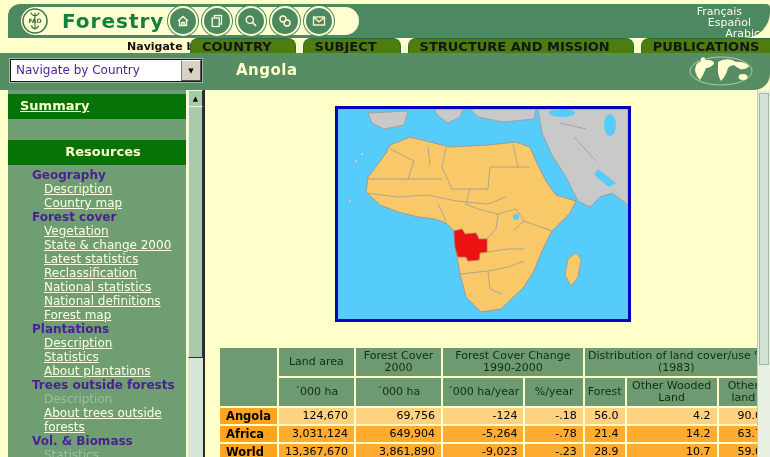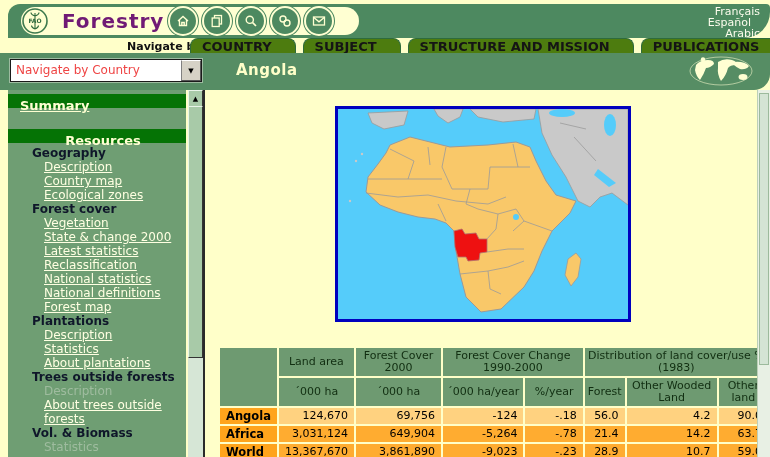--- a/index.html
+++ b/index.html
@@ -6,59 +6,59 @@
   body{width:770px;height:457px;overflow:hidden;background:#FFFFC9;
        font-family:"DejaVu Sans","Liberation Sans",sans-serif;position:relative;}
   #stage{position:absolute;left:0;top:0;width:770px;height:457px;overflow:hidden;}
 
   
   .banner{position:absolute;left:8px;top:4px;width:762px;height:34px;background:#4D8960;
           border-radius:12px 4px 26px 0;}
   .brand-pill{position:absolute;left:13px;top:3px;width:338px;height:28px;background:#FFFFD2;
           border-radius:14px;display:flex;align-items:center;}
   .fao-logo{width:26px;height:26px;margin-left:1px;flex:0 0 auto;cursor:pointer;}
-  .brand-text{color:#701a75;font-weight:bold;font-size:20px;letter-spacing:1px;margin-left:14px;}
+  .brand-text{color:#15803d;font-weight:bold;font-size:20px;letter-spacing:1px;margin-left:14px;}
   .icon-btn{width:26px;height:26px;border-radius:50%;background:#4D8960;
             border:2px solid #FFFFD2;box-shadow:0 0 0 1px #4D8960;margin-left:4px;flex:0 0 auto;
             display:flex;align-items:center;justify-content:center;cursor:pointer;}
   .icon-btn:first-of-type{margin-left:13px;}
   .langs{position:absolute;right:10px;top:2px;text-align:right;font-size:11px;line-height:11px;color:#FCFCEC;}
   .langs div{cursor:pointer;}
-  .lang-0{} .lang-1{margin-right:9px;} .lang-2{margin-right:0px;}
+  .lang-0{margin-right:18px;} .lang-1{margin-right:9px;} .lang-2{margin-right:0px;}
 
   
   .nav-row{position:absolute;left:0;top:38px;width:770px;height:15px;}
   .nav-label{position:absolute;left:127px;top:2px;font-size:11px;font-weight:bold;color:#111;}
   .tabs{position:absolute;left:190px;top:0;height:15px;display:flex;align-items:flex-end;gap:7px;}
   .tab{border:1px solid #2E6B3C;border-bottom:none;border-radius:8px 8px 0 0;background:#4d7c0f;
        font-size:13px;font-weight:bold;color:#151515;padding:2px 23px 1px 11px;white-space:nowrap;
        line-height:11px;cursor:pointer;}
 
   
   .subbar{position:absolute;left:0;top:53px;width:770px;height:37px;background:#568D64;
           border-radius:0 0 16px 0;}
   .combo{position:absolute;left:10px;top:6px;width:192px;height:23px;background:#FFFFFF;
          border:1px solid #1A1A1A;box-sizing:border-box;display:flex;cursor:pointer;
          box-shadow:0 0 0 1px #9DBBA0;}
-  .combo-text{flex:1;font-size:12px;color:#ef4444;padding:3px 0 0 5px;white-space:nowrap;overflow:hidden;}
+  .combo-text{flex:1;font-size:12px;color:#4c1d95;padding:3px 0 0 5px;white-space:nowrap;overflow:hidden;}
   .combo-btn{width:18px;background:#D6D2C6;border-left:1px solid #808080;
              border-top:1px solid #FFFFFF;border-right:1px solid #555;border-bottom:1px solid #555;
              display:flex;align-items:center;justify-content:center;font-size:7px;color:#000;}
   .page-title{position:absolute;left:236px;top:8px;color:#FFFFC9;font-weight:bold;font-size:15px;letter-spacing:.5px;}
   .globe{position:absolute;right:16px;top:3px;}
 
   
   .sidebar{position:absolute;left:8px;top:90px;width:178px;height:367px;background:#6F9E73;}
-  .side-head{height:14px;background:#057305;color:#FFFFD2;font-weight:bold;font-size:13px;
+  .side-head{height:25px;background:#057305;color:#FFFFD2;font-weight:bold;font-size:13px;
              padding:4px 0 8px 12px;box-sizing:border-box;line-height:16px;}
   .side-head.summary{margin-top:4px;cursor:pointer;}
   .side-head.resources{margin-top:21px;cursor:pointer;text-align:center;}
   .side-head .u{text-decoration:underline;}
   .side-list{padding-top:3px;font-size:12px;line-height:14px;}
-  .cat{padding-left:24px;color:#0f172a;font-weight:bold;}
+  .cat{padding-left:24px;color:#4c1d95;font-weight:bold;}
   .lnk{padding-left:36px;padding-right:6px;color:#FFFFE2;text-decoration:underline;cursor:pointer;}
   .dis{padding-left:36px;color:#9FBC9F;}
 
   
   .sscroll{position:absolute;left:188px;top:90px;width:17px;height:367px;background:#D6E6D6;
            border-right:2px solid #2A2A2A;box-sizing:border-box;}
   .sscroll .up{height:15px;background:#A8CAA8;border:1px solid #333;
                border-top-color:#E8F4E8;border-left-color:#E8F4E8;
                display:flex;align-items:center;justify-content:center;font-size:7px;color:#000;cursor:pointer;}
   .sscroll .thumb{position:absolute;left:0;top:16px;width:15px;height:252px;background:#A8CAA8;
@@ -167,21 +167,20 @@
     <div class="side-head summary">
       <span class="u">Summary</span>
     </div>
     <div class="side-head resources">
       <span>Resources</span>
     </div>
     <div class="side-list">
       <div class="cat">Geography</div>
       <div class="lnk">Description</div>
       <div class="lnk">Country map</div>
-      <div class="lnk">Ecological zones</div>
       <div class="cat">Forest cover</div>
       <div class="lnk">Vegetation</div>
       <div class="lnk">State &amp; change 2000</div>
       <div class="lnk">Latest statistics</div>
       <div class="lnk">Reclassification</div>
       <div class="lnk">National statistics</div>
       <div class="lnk">National definitions</div>
       <div class="lnk">Forest map</div>
       <div class="cat">Plantations</div>
       <div class="lnk">Description</div>

